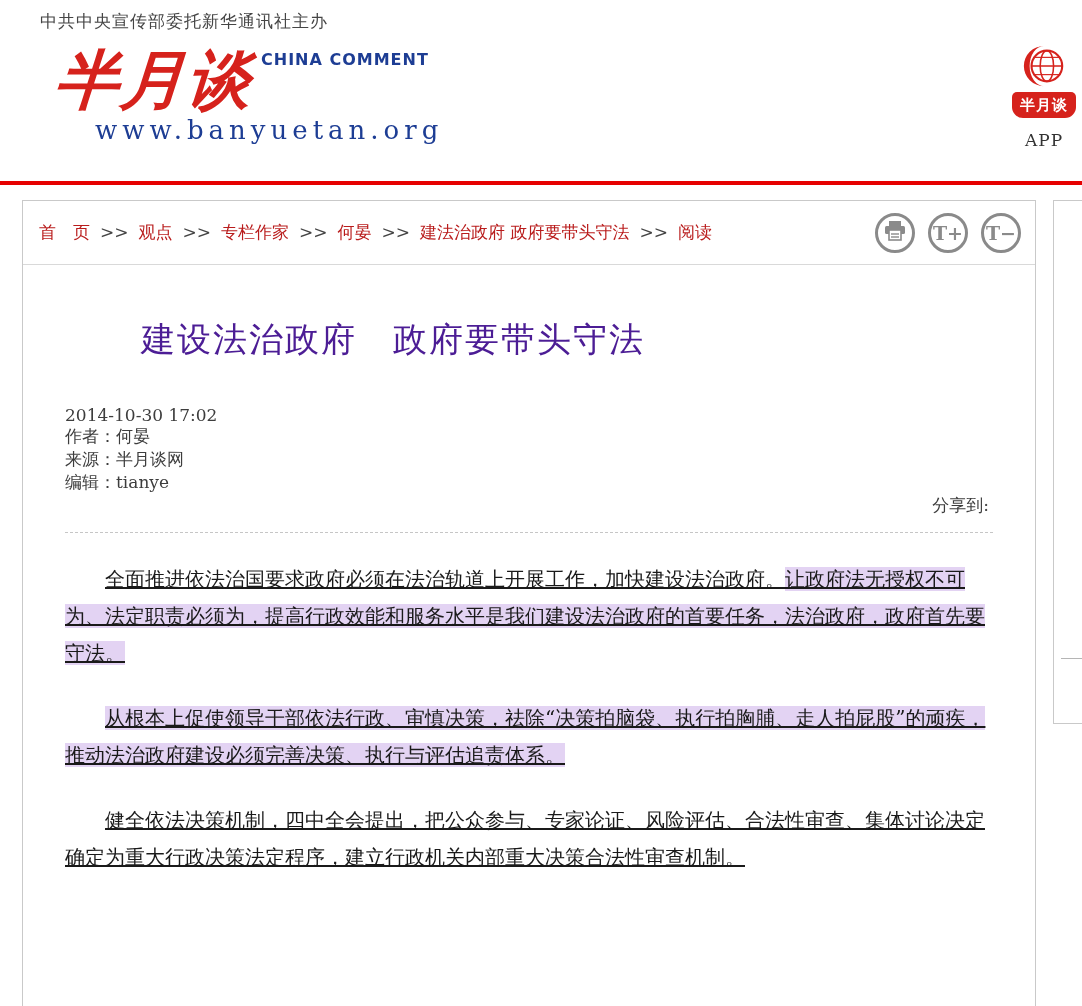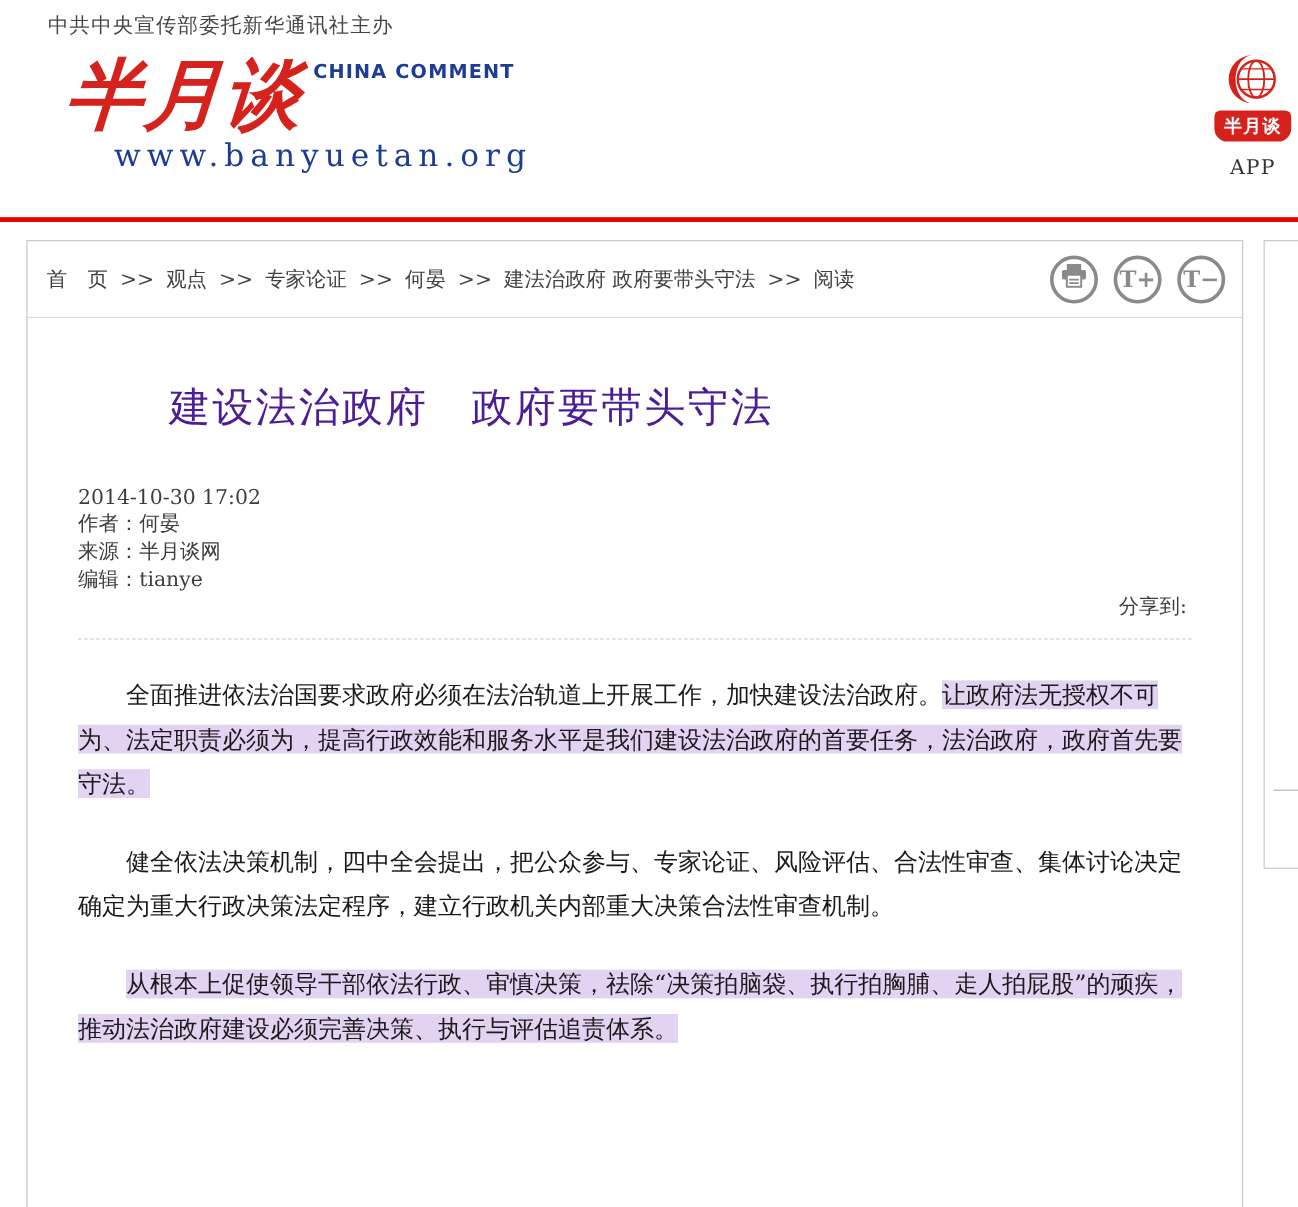--- a/index.html
+++ b/index.html
@@ -28,38 +28,38 @@
 
   .red-rule { position:absolute; left:0; top:181px; width:1082px; height:4px; background:#e60000; }
 
   
   .main-box { position:absolute; left:22px; top:200px; width:1014px; height:840px;
               background:#fff; border:1px solid #c9c9c9; }
 
   .crumb-bar { height:64px; border-bottom:1px solid #d9d9d9; display:flex;
                align-items:center; justify-content:space-between; padding:0 14px 0 16px; }
   .crumb { font-size:17px; color:#333; }
-  .crumb a { color:#404040; text-decoration:none; cursor:pointer; }
+  .crumb a { color:#b91c1c; text-decoration:none; cursor:pointer; }
   .crumb .sep { margin:0 10px; color:#444; }
   .tools { display:flex; gap:13px; }
   .tool-btn { width:40px; height:40px; border:3px solid #8a8a8a; border-radius:50%;
               display:flex; align-items:center; justify-content:center; color:#8a8a8a;
               font-size:19px; font-weight:bold; background:#fff; cursor:pointer; }
 
   .article { padding:0 42px; }
   .title { margin:52px 0 0 76px; font-size:34px; color:#4c1d95; letter-spacing:2px; font-weight:500; }
 
   .meta-row { margin-top:42px; display:flex; align-items:baseline; font-size:17px; color:#3d3d3d;
               border-bottom:1px dashed #c6c6c6; padding-bottom:15px;flex-direction:column; }
   .meta-row .m-item { margin-right:56px; white-space:nowrap; }
   .meta-row .share { margin-left:auto; margin-right:4px; color:#3d3d3d; cursor:pointer; }
 
   .byline { margin:46px 0 0 46px; font-size:20px; color:#2f7f7f; }
 
-  .body-text { margin-top:18px; font-size:20px; line-height:37px; color:#1a1a1a; }
+  .body-text { margin-top:18px; font-size:20px; line-height:37px; color:#1a1a1a;text-decoration:underline; }
   .body-text p { text-indent:2em; margin-top:28px; }
   .hl { background:#e3d3f3; }
 
   
   .side-box { position:absolute; left:1053px; top:200px; width:40px; height:524px;
               background:#fff; border:1px solid #c9c9c9; }
   .side-divider { position:absolute; left:7px; right:-1px; top:457px; border-top:1px solid #b5b5b5; }
 </style>
 </head>
 <body>
@@ -93,21 +93,21 @@
     <div class="app-band">半月谈</div>
   </div>
   <div class="app-label">APP</div>
 </div>
 
 <div class="red-rule"></div>
 
 <div class="main-box">
 
   <div class="crumb-bar">
-    <nav class="crumb" id="breadcrumb"><a>首　页</a><span class="sep">&gt;&gt;</span><a>观点</a><span class="sep">&gt;&gt;</span><a>专家论证</a><span class="sep">&gt;&gt;</span><a>何晏</a><span class="sep">&gt;&gt;</span><a>建法治政府 政府要带头守法</a><span class="sep">&gt;&gt;</span><a>阅读</a></nav>
+    <nav class="crumb" id="breadcrumb"><a>首　页</a><span class="sep">&gt;&gt;</span><a>观点</a><span class="sep">&gt;&gt;</span><a>专栏作家</a><span class="sep">&gt;&gt;</span><a>何晏</a><span class="sep">&gt;&gt;</span><a>建法治政府 政府要带头守法</a><span class="sep">&gt;&gt;</span><a>阅读</a></nav>
     <div class="tools">
       <div class="tool-btn">
         <span>
           <svg width="22" height="20" viewBox="0 0 22 20">
             <rect x="5" y="0" width="12" height="5" fill="#8a8a8a"></rect>
             <rect x="1" y="5" width="20" height="8" rx="1.5" fill="#8a8a8a"></rect>
             <rect x="5" y="9" width="12" height="10" fill="#ffffff" stroke="#8a8a8a" stroke-width="1.6"></rect>
             <line x1="7" y1="13" x2="15" y2="13" stroke="#8a8a8a" stroke-width="1.4"></line>
             <line x1="7" y1="16" x2="15" y2="16" stroke="#8a8a8a" stroke-width="1.4"></line>
           </svg>
@@ -125,21 +125,21 @@
       <span class="m-item">2014-10-30 17:02</span>
       <span class="m-item">作者：何晏</span>
       <span class="m-item">来源：半月谈网</span>
       <span class="m-item">编辑：tianye</span>
       <span class="share">分享到:</span>
     </div>
 
 
     <div class="body-text" id="article-body">
         <p><span>全面推进依法治国要求政府必须在法治轨道上开展工作，加快建设法治政府。</span><span class="hl">让政府法无授权不可为、法定职责必须为，提高行政效能和服务水平是我们建设法治政府的首要任务，法治政府，政府首先要守法。</span></p>
+        <p><span class="hl">从根本上促使领导干部依法行政、审慎决策，祛除“决策拍脑袋、执行拍胸脯、走人拍屁股”的顽疾，推动法治政府建设必须完善决策、执行与评估追责体系。</span></p>
         <p><span>健全依法决策机制，四中全会提出，把公众参与、专家论证、风险评估、合法性审查、集体讨论决定确定为重大行政决策法定程序，建立行政机关内部重大决策合法性审查机制。</span></p>
-        <p><span class="hl">从根本上促使领导干部依法行政、审慎决策，祛除“决策拍脑袋、执行拍胸脯、走人拍屁股”的顽疾，推动法治政府建设必须完善决策、执行与评估追责体系。</span></p>
       </div>
   </div>
 </div>
 
 <div class="side-box">
   <div class="side-divider"></div>
 </div>
 
 </body></html>

